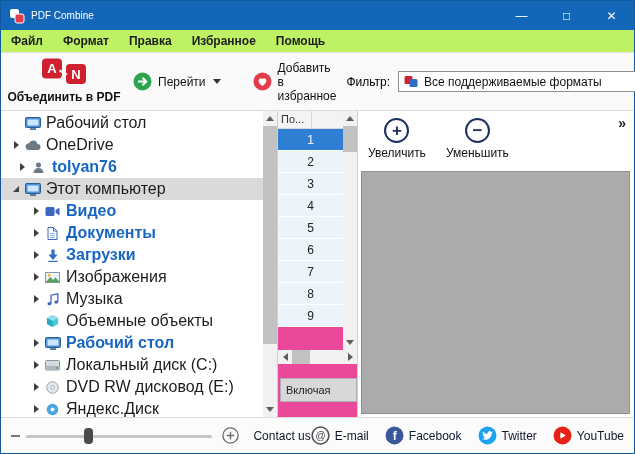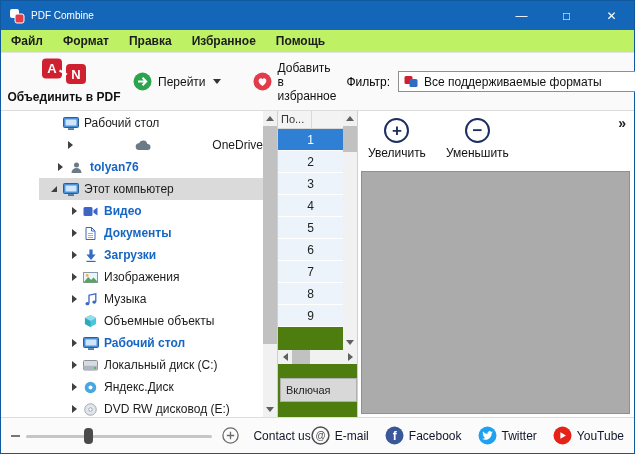--- a/index.html
+++ b/index.html
@@ -30,40 +30,40 @@
   .filter-label{font-size:12px;margin-right:8px;}
   .combo{width:350px;height:21px;box-sizing:border-box;border:1px solid #8f8f8f;background:#fff;display:flex;align-items:center;padding:0 6px 0 5px;font-size:12px;gap:6px;color:#111;}
   .combo-value{flex:1;white-space:nowrap;overflow:hidden;}
   .advanced{color:#8f8f8f;font-size:12px;margin-left:12px;white-space:nowrap;}
 
   
   .main{flex:1;display:flex;min-height:0;background:#fff;}
 
   .tree-panel{flex:0 0 277px;border-right:1px solid #cfcfcf;display:flex;min-height:0;box-sizing:border-box;background:#fff;}
   .tree-list{flex:1;overflow:hidden;padding-top:1px;min-width:0;}
-  .tree-item{height:22px;display:flex;align-items:center;font-size:12px;color:#1c1c1c;box-sizing:border-box;white-space:nowrap;cursor:default;margin-left:38px;}
+  .tree-item{height:22px;display:flex;align-items:center;font-size:16px;color:#1c1c1c;box-sizing:border-box;white-space:nowrap;cursor:default;}
   .twisty{flex:0 0 14px;display:flex;align-items:center;justify-content:center;}
   .tw-collapsed::before{content:"";display:block;width:0;height:0;border-left:5px solid #404040;border-top:4px solid transparent;border-bottom:4px solid transparent;}
   .tw-expanded::before{content:"";display:block;width:0;height:0;border-bottom:6px solid #404040;border-left:6px solid transparent;}
   .ticon{flex:0 0 19px;display:flex;align-items:center;justify-content:center;margin-right:4px;}
   .tree-item.emph .tlabel{color:#1766c4;font-weight:bold;}
   .tree-item.selected{background:#dadada;}
 
   
   .vscroll{display:flex;flex-direction:column;background:#f1f1f1;flex:0 0 14px;align-items:center;}
   .scroll-btn{flex:0 0 15px;width:14px;display:flex;align-items:center;justify-content:center;}
   .tri-up{width:0;height:0;border-left:4px solid transparent;border-right:4px solid transparent;border-bottom:5px solid #5f5f5f;}
   .tri-down{width:0;height:0;border-left:4px solid transparent;border-right:4px solid transparent;border-top:5px solid #5f5f5f;}
   .tri-left{width:0;height:0;border-top:4px solid transparent;border-bottom:4px solid transparent;border-right:5px solid #5f5f5f;}
   .tri-right{width:0;height:0;border-top:4px solid transparent;border-bottom:4px solid transparent;border-left:5px solid #5f5f5f;}
   .vthumb{width:14px;background:#c1c1c1;}
   .vspacer{flex:1;}
 
   
-  .filelist-panel{flex:0 0 70px;border-right:1px solid #cfcfcf;display:flex;flex-direction:column;background:#4d7c0f;box-sizing:border-box;min-height:0;}
+  .filelist-panel{flex:0 0 70px;border-right:1px solid #cfcfcf;display:flex;flex-direction:column;background:#ec4899;box-sizing:border-box;min-height:0;}
   .fl-top{flex:0 0 239px;display:flex;min-height:0;}
   .fl-grid{flex:1;display:flex;flex-direction:column;min-width:0;}
   .fl-header{flex:0 0 18px;background:#f3f3f3;border-bottom:1px solid #d8d8d8;display:flex;font-size:11px;color:#333;box-sizing:border-box;}
   .fl-header-cell{width:34px;border-right:1px solid #d8d8d8;padding:2px 0 0 3px;box-sizing:border-box;overflow:hidden;white-space:nowrap;}
   .fl-rows{flex:1;overflow:hidden;}
   .fl-row{height:22px;display:flex;align-items:center;justify-content:center;font-size:12px;color:#222;background:#ecf3fb;border-bottom:1px solid #fff;box-sizing:border-box;cursor:default;}
   .fl-row.selected{background:#2f80d4;color:#fff;}
   .fl-hscroll{flex:0 0 14px;background:#f1f1f1;display:flex;align-items:center;}
   .hbtn{flex:0 0 14px;height:14px;display:flex;align-items:center;justify-content:center;}
   .hthumb{height:14px;width:18px;background:#c1c1c1;}
@@ -192,21 +192,21 @@
     <span class="twisty tw-none"></span>
     <span class="ticon">
               <svg width="16" height="13" viewBox="0 0 16 13">
                 <rect x="0.5" y="0.5" width="15" height="10" rx="1" fill="#4a90d9" stroke="#2c5d8f"></rect>
                 <rect x="2.5" y="2.5" width="11" height="6" fill="#cfe6ff"></rect>
                 <rect x="5" y="11.3" width="6" height="1.5" fill="#2c5d8f"></rect>
               </svg>
             </span>
     <span class="tlabel">Рабочий стол</span>
   </div>
-          <div class="tree-item" style="padding-left: 24px; justify-content: space-between;">
+          <div class="tree-item" style="padding-left: 8px;">
     <span class="twisty tw-collapsed"></span>
     <span class="ticon">
               <svg width="16" height="11" viewBox="0 0 16 11">
                 <path d="M4.2 10a3.4 3.4 0 0 1-.2-6.8 4.4 4.4 0 0 1 8.4.9 2.9 2.9 0 0 1 .3 5.9z" fill="#6c7a86"></path>
               </svg>
             </span>
     <span class="tlabel">OneDrive</span>
   </div>
           <div class="tree-item emph" style="padding-left: 14px;">
     <span class="twisty tw-collapsed"></span>
@@ -312,35 +312,35 @@
                 <rect x="0.5" y="6.8" width="14" height="4.2" fill="#aeb7bf"></rect>
                 <circle cx="12" cy="9" r="0.9" fill="#41a74b"></circle>
               </svg>
             </span>
     <span class="tlabel">Локальный диск (C:)</span>
   </div>
           <div class="tree-item" style="padding-left: 28px;">
     <span class="twisty tw-collapsed"></span>
     <span class="ticon">
               <svg width="13" height="13" viewBox="0 0 14 14">
+                <circle cx="7" cy="7" r="6.2" fill="#e1e7ec" stroke="#97a2ab"></circle>
+                <circle cx="7" cy="7" r="1.9" fill="#fff" stroke="#97a2ab"></circle>
+              </svg>
+            </span>
+    <span class="tlabel">DVD RW дисковод (E:)</span>
+  </div>
+          <div class="tree-item" style="padding-left: 28px;">
+    <span class="twisty tw-collapsed"></span>
+    <span class="ticon">
+              <svg width="13" height="13" viewBox="0 0 14 14">
                 <circle cx="7" cy="7" r="6.2" fill="#49a6e0"></circle>
                 <circle cx="7" cy="7" r="2.1" fill="#fff"></circle>
               </svg>
             </span>
     <span class="tlabel">Яндекс.Диск</span>
-  </div>
-          <div class="tree-item" style="padding-left: 28px;">
-    <span class="twisty tw-collapsed"></span>
-    <span class="ticon">
-              <svg width="13" height="13" viewBox="0 0 14 14">
-                <circle cx="7" cy="7" r="6.2" fill="#e1e7ec" stroke="#97a2ab"></circle>
-                <circle cx="7" cy="7" r="1.9" fill="#fff" stroke="#97a2ab"></circle>
-              </svg>
-            </span>
-    <span class="tlabel">DVD RW дисковод (E:)</span>
   </div>
         </div>
       <div class="vscroll">
         <div class="scroll-btn">
             <span class="tri-up"></span>
           </div>
         <div class="vthumb" style="height:218px"></div>
         <div class="vspacer"></div>
         <div class="scroll-btn">
             <span class="tri-down"></span>

